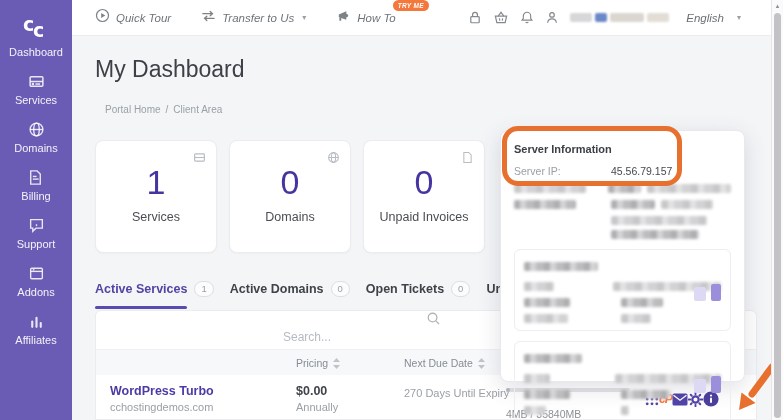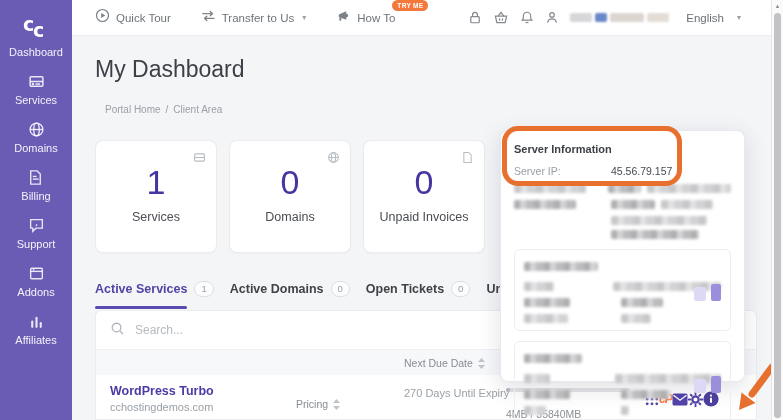--- a/index.html
+++ b/index.html
@@ -11,21 +11,21 @@
   .sidebar{position:absolute;left:0;top:0;width:72px;height:420px;background:#6a5cb5;z-index:2;
            display:flex;flex-direction:column;align-items:center;}
   .logo{margin-top:12px;height:30px;display:flex;align-items:center;justify-content:center;}
   .side-item{display:flex;flex-direction:column;align-items:center;cursor:pointer;margin-top:15px;}
   .side-item .sicon{height:17px;display:flex;align-items:center;justify-content:center;margin-bottom:4px;color:rgba(255,255,255,.85);}
   .side-item .slabel{font-size:11px;color:rgba(255,255,255,.92);}
   .side-item.first{margin-top:4px;}
 
   
   .topbar{position:absolute;left:72px;top:0;width:699px;height:36px;background:#fff;border-bottom:1px solid #ececee;z-index:1;
-          display:flex;align-items:center;}
+          display:flex;align-items:center;font-style:italic;}
   .tb-left{display:flex;align-items:center;gap:30px;margin-left:23px;}
   .tb-menu{display:flex;align-items:center;gap:6px;cursor:pointer;color:#7d8287;position:relative;}
   .tb-menu .mlabel{font-size:11.5px;color:#6f7479;}
   .tb-caret{font-size:8px;color:#9aa0a6;margin-left:2px;}
   .tryme{position:absolute;top:-9px;right:-33px;background:#f4773c;color:#fff;font-size:6.5px;font-weight:bold;
          padding:2px 5px;border-radius:7px;letter-spacing:.3px;}
   .tb-right{position:absolute;right:30px;display:flex;align-items:center;gap:11px;color:#85898e;}
   .redact-name{display:flex;align-items:center;gap:3px;filter:blur(1.3px);}
   .redact-name span{display:inline-block;height:9px;border-radius:2px;}
   .lang{font-size:11.5px;color:#6b7075;margin-left:6px;}
@@ -47,29 +47,29 @@
   .tab{display:flex;align-items:center;gap:7px;cursor:pointer;}
   .tab .tlabel{font-size:12.5px;font-weight:bold;color:#3f4348;}
   .tab.active .tlabel{color:#5044a5;}
   .tab .tbadge{font-size:9.5px;color:#9aa0a6;background:#fcfcfd;border:1px solid #dcdfe3;border-radius:9px;
                padding:1px 6px;line-height:12px;}
   .tab-underline{position:absolute;left:95px;top:306px;width:92px;height:3px;background:#5a4bb0;border-radius:2px;z-index:1;}
 
   
   .table-card{position:absolute;left:95px;top:310px;width:662px;height:110px;background:#fff;border:1px solid #ebebf0;
               border-radius:6px 6px 0 0;z-index:1;overflow:hidden;}
-  .search-row{height:38px;display:flex;align-items:center;padding-left:14px;gap:10px;}
+  .search-row{height:38px;display:flex;align-items:center;padding-left:14px;flex-direction:column;}
   .search-input{border:0;outline:none;font-size:12px;color:#4a4e54;width:300px;font-family:inherit;}
   .search-input::placeholder{color:#b6bbc1;}
   .thead{height:26px;background:#f7f8fa;border-top:1px solid #f0f0f3;position:relative;}
   .th{position:absolute;top:0;height:26px;display:flex;align-items:center;gap:5px;font-size:10.5px;color:#868c93;}
   .tr{position:relative;height:46px;}
   .td-main{font-size:12.5px;font-weight:bold;}
   .td-sub{font-size:11px;color:#9aa0a6;margin-top:3px;}
-  .c1{left:14px;}.c2{left:200px;margin-top:41px;}.c3{left:308px;}
+  .c1{left:14px;}.c2{left:200px;}.c3{left:308px;}
   .cell{position:absolute;top:9px;}
   .link{color:#4c3ba6;cursor:pointer;}
 
   
   .popup{position:absolute;left:500px;top:130px;width:245px;height:252px;background:#fff;border:1px solid #e8e8ee;
          border-radius:8px;box-shadow:0 6px 22px rgba(60,60,90,.16);z-index:5;padding:12px 13px;}
   .popup-title{font-size:11px;font-weight:bold;color:#3c4046;}
   .ip-row{display:flex;margin-top:10px;font-size:10.5px;align-items:flex-end;}
   .ip-label{color:#9aa0a6;width:97px;}
   .ip-value{color:#45494f;}

